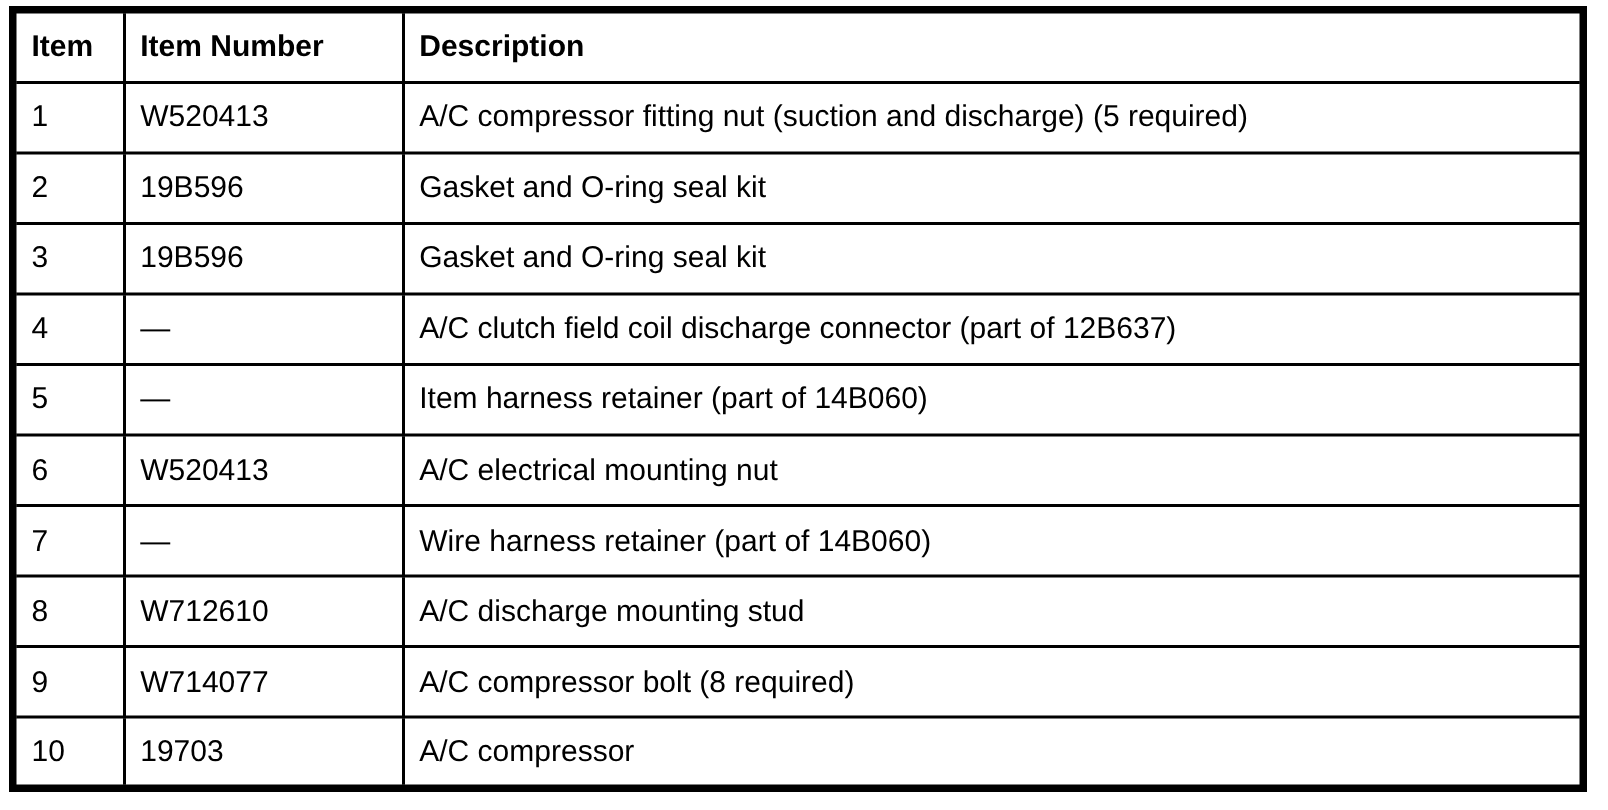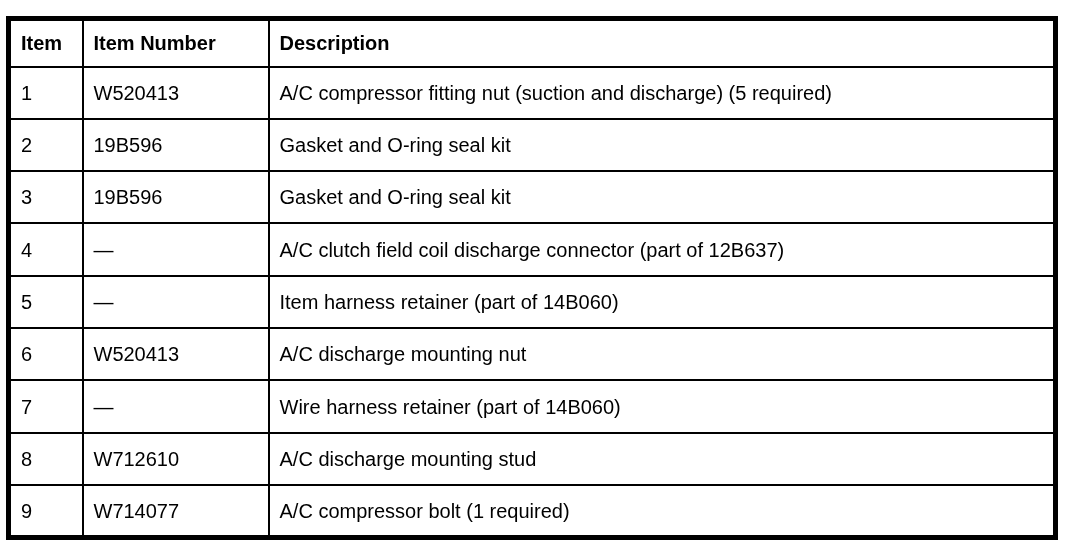--- a/index.html
+++ b/index.html
@@ -11,21 +11,21 @@
     position: relative;
     width: 1072px;
     height: 540px;
     background: #ffffff;
     font-family: "Liberation Sans", sans-serif;
     color: #000000;
   }
   table.parts-table {
     position: absolute;
     left: 6px;
-    top: 16px;
+    top: 4px;
     width: 1052px;
     height: 524px;
     border-collapse: collapse;
     table-layout: fixed;
     background: #ffffff;
     border: 5px solid #000000;
   }
   table.parts-table th,
   table.parts-table td {
     border: 2px solid #000000;
@@ -89,32 +89,37 @@
           <td>A/C clutch field coil discharge connector (part of 12B637)</td>
         </tr>
         <tr>
           <td>5</td>
           <td>—</td>
           <td>Item harness retainer (part of 14B060)</td>
         </tr>
         <tr>
           <td>6</td>
           <td>W520413</td>
-          <td>A/C discharge mounting nut</td>
+          <td>A/C electrical mounting nut</td>
         </tr>
         <tr>
           <td>7</td>
           <td>—</td>
           <td>Wire harness retainer (part of 14B060)</td>
         </tr>
         <tr>
           <td>8</td>
           <td>W712610</td>
           <td>A/C discharge mounting stud</td>
         </tr>
         <tr>
           <td>9</td>
           <td>W714077</td>
-          <td>A/C compressor bolt (1 required)</td>
+          <td>A/C compressor bolt (8 required)</td>
+        </tr>
+        <tr>
+          <td>10</td>
+          <td>19703</td>
+          <td>A/C compressor</td>
         </tr>
       </tbody>
   </table>
 </div>
 
 </body></html>

